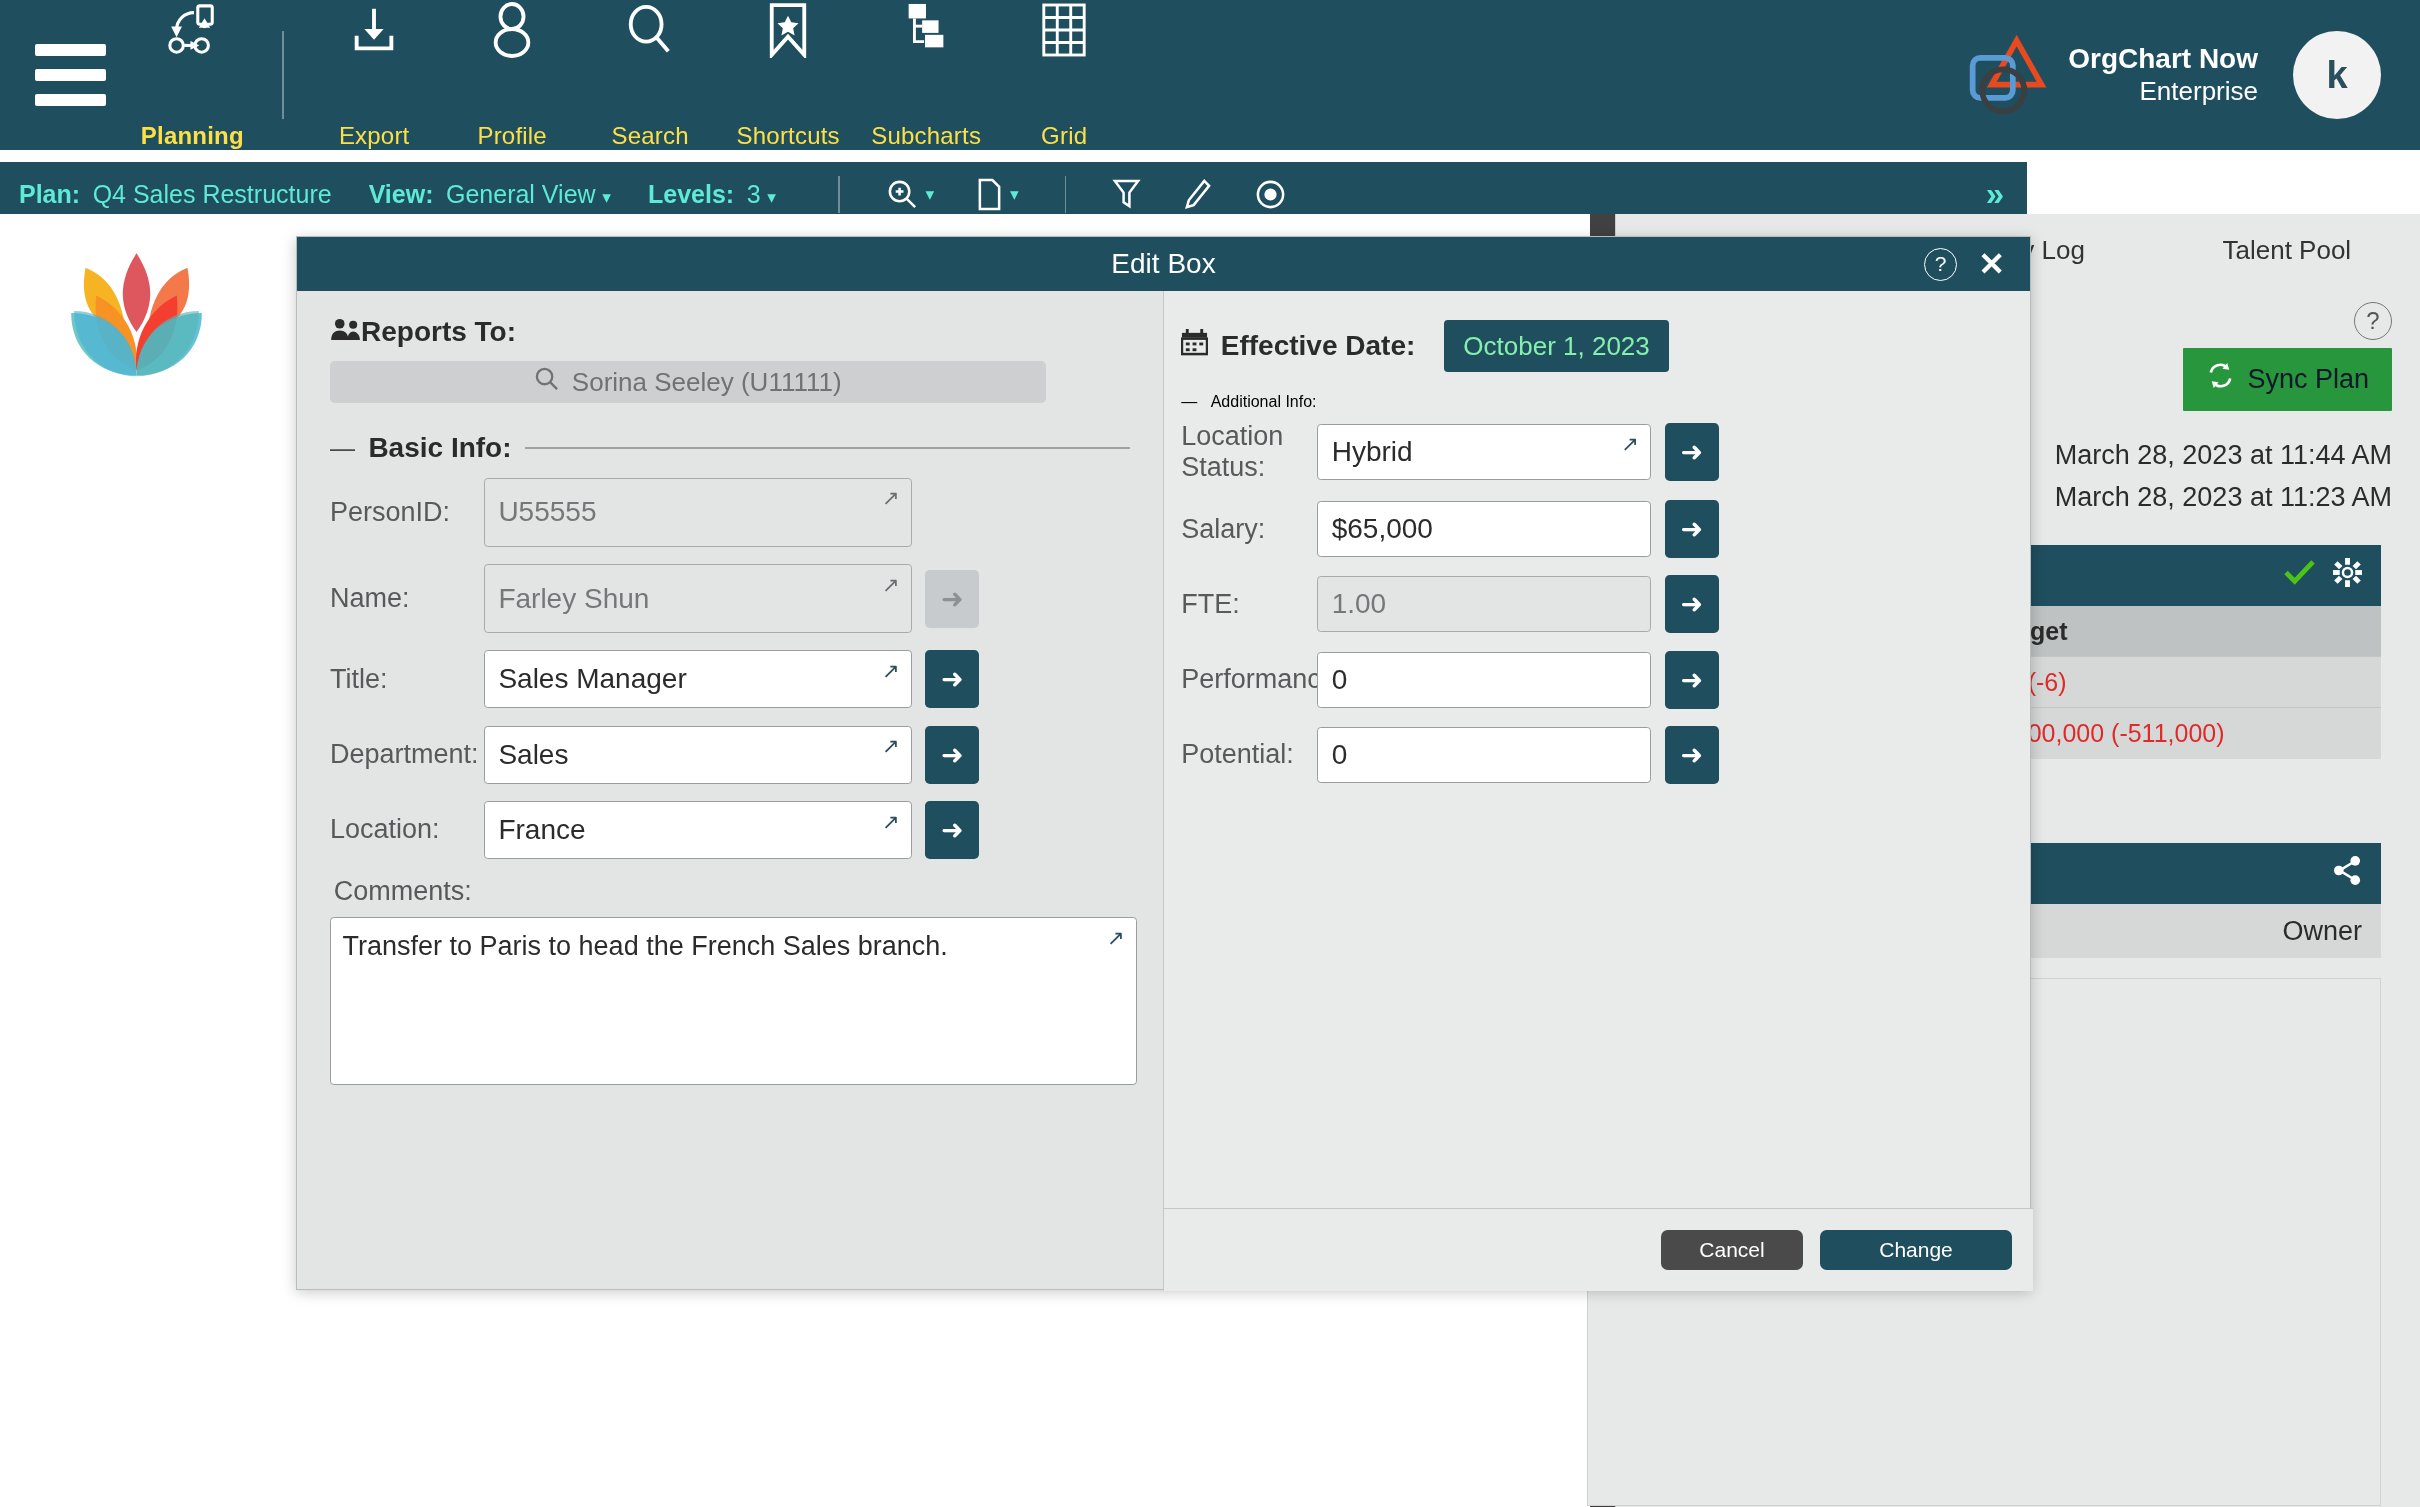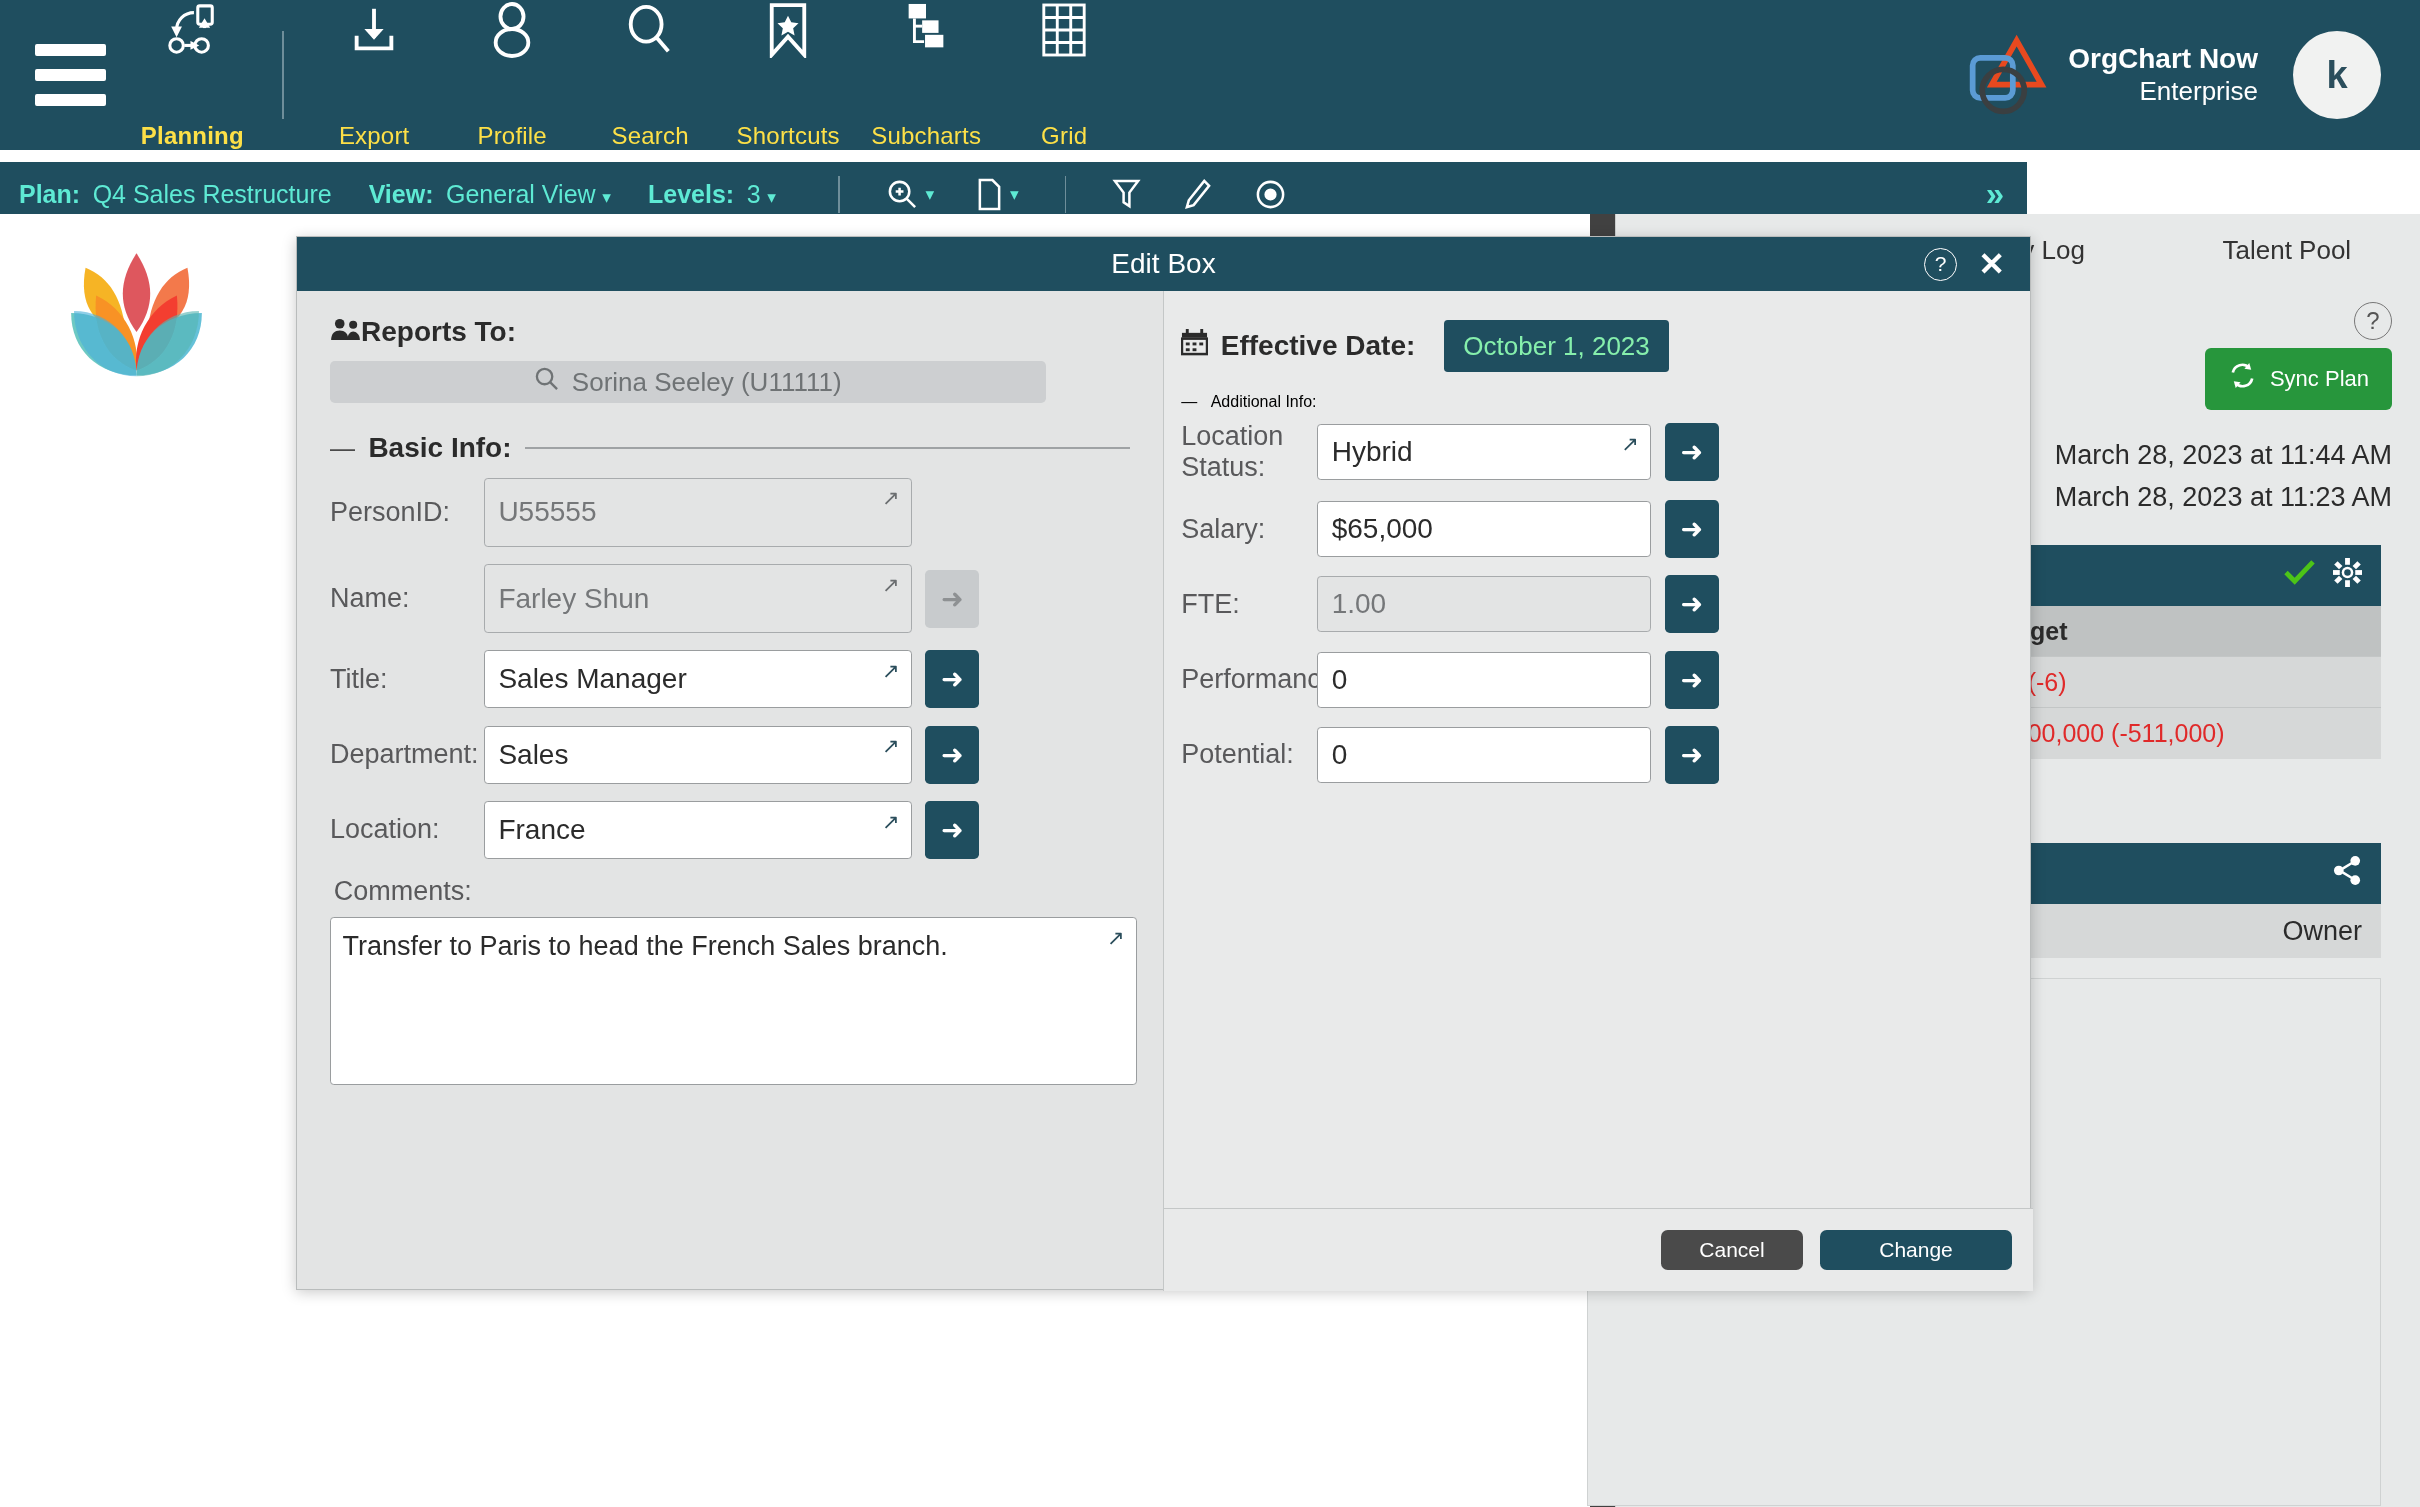--- a/index.html
+++ b/index.html
@@ -62,22 +62,22 @@
   .rightpanel {
     position:absolute; left:1615px; top:214px; width:806px; height:1293px;
     background:#e7e9e9; border-left:1.9px solid #c9cccc;
   }
   .rp-tabs { display:flex; padding:9.6px 0 0 0; font-size:26px; color:#333; }
   .rp-tab { flex:1; text-align:center; padding:11.5px 0 17.3px; }
   .rp-tab.active { font-weight:bold; }
   .rp-help { position:absolute; right:29px; top:88px; width:38px; height:38px; border:1.9px solid #777; border-radius:50%;
              display:flex; align-items:center; justify-content:center; color:#555; font-size:24px; }
   .sync-btn {
-    position:absolute; right:29px; top:134px; background:#27963c; color:#ffffff;
-    font-size:22px; padding:13.4px 23px; border-radius:6px; display:flex; align-items:center; gap:12.5px;
+    position:absolute; right:29px; top:134px; background:#27963c; color:#0f172a;
+    font-size:27px; padding:13.4px 23px; border-radius:1px; display:flex; align-items:center; gap:12.5px;
   }
   .rp-dates { position:absolute; right:29px; top:221px; text-align:right; font-size:27px; color:#2b2b2b; line-height:1.55; }
 
   .metrics-box { position:absolute; left:-29px; top:331px; width:794px; }
   .metrics-hd { background:#1f4e5f; color:#fff; font-size:27px; font-weight:bold; padding:12.5px 19px;
                 display:flex; align-items:center; justify-content:space-between; }
   .metrics-hd-icons { display:flex; align-items:center; gap:17.3px; }
   .mtable { width:100%; border-collapse:collapse; font-size:25px; }
   .mtable th { background:#bfc2c2; color:#2b2b2b; text-align:left; padding:10.6px 13.4px; font-weight:bold; }
   .mtable td { background:#d6d8d8; padding:10.6px 13.4px; border-top:1px solid #c3c6c6; vertical-align:top; }

